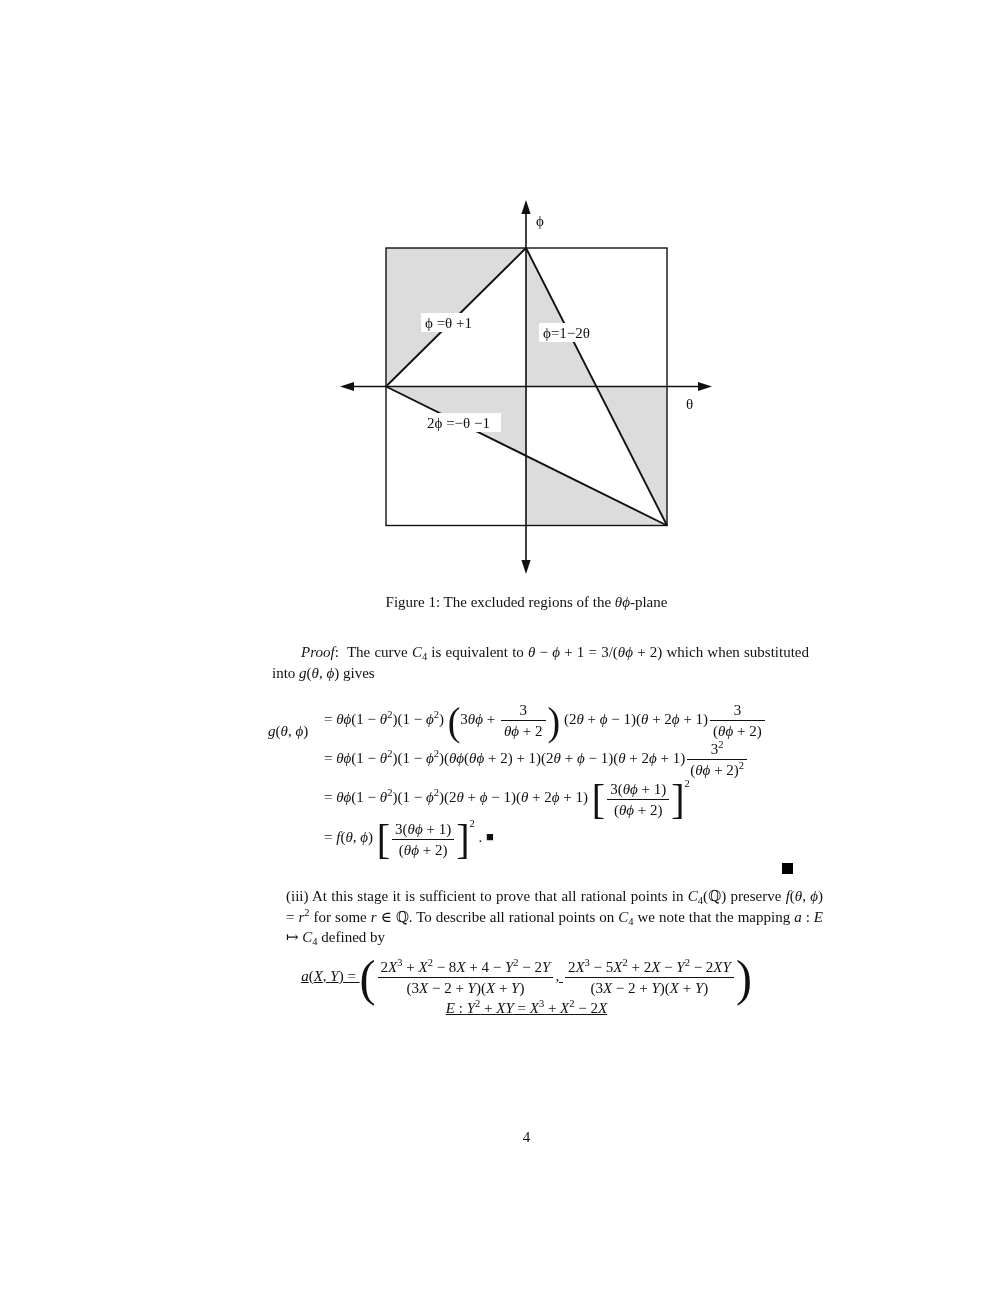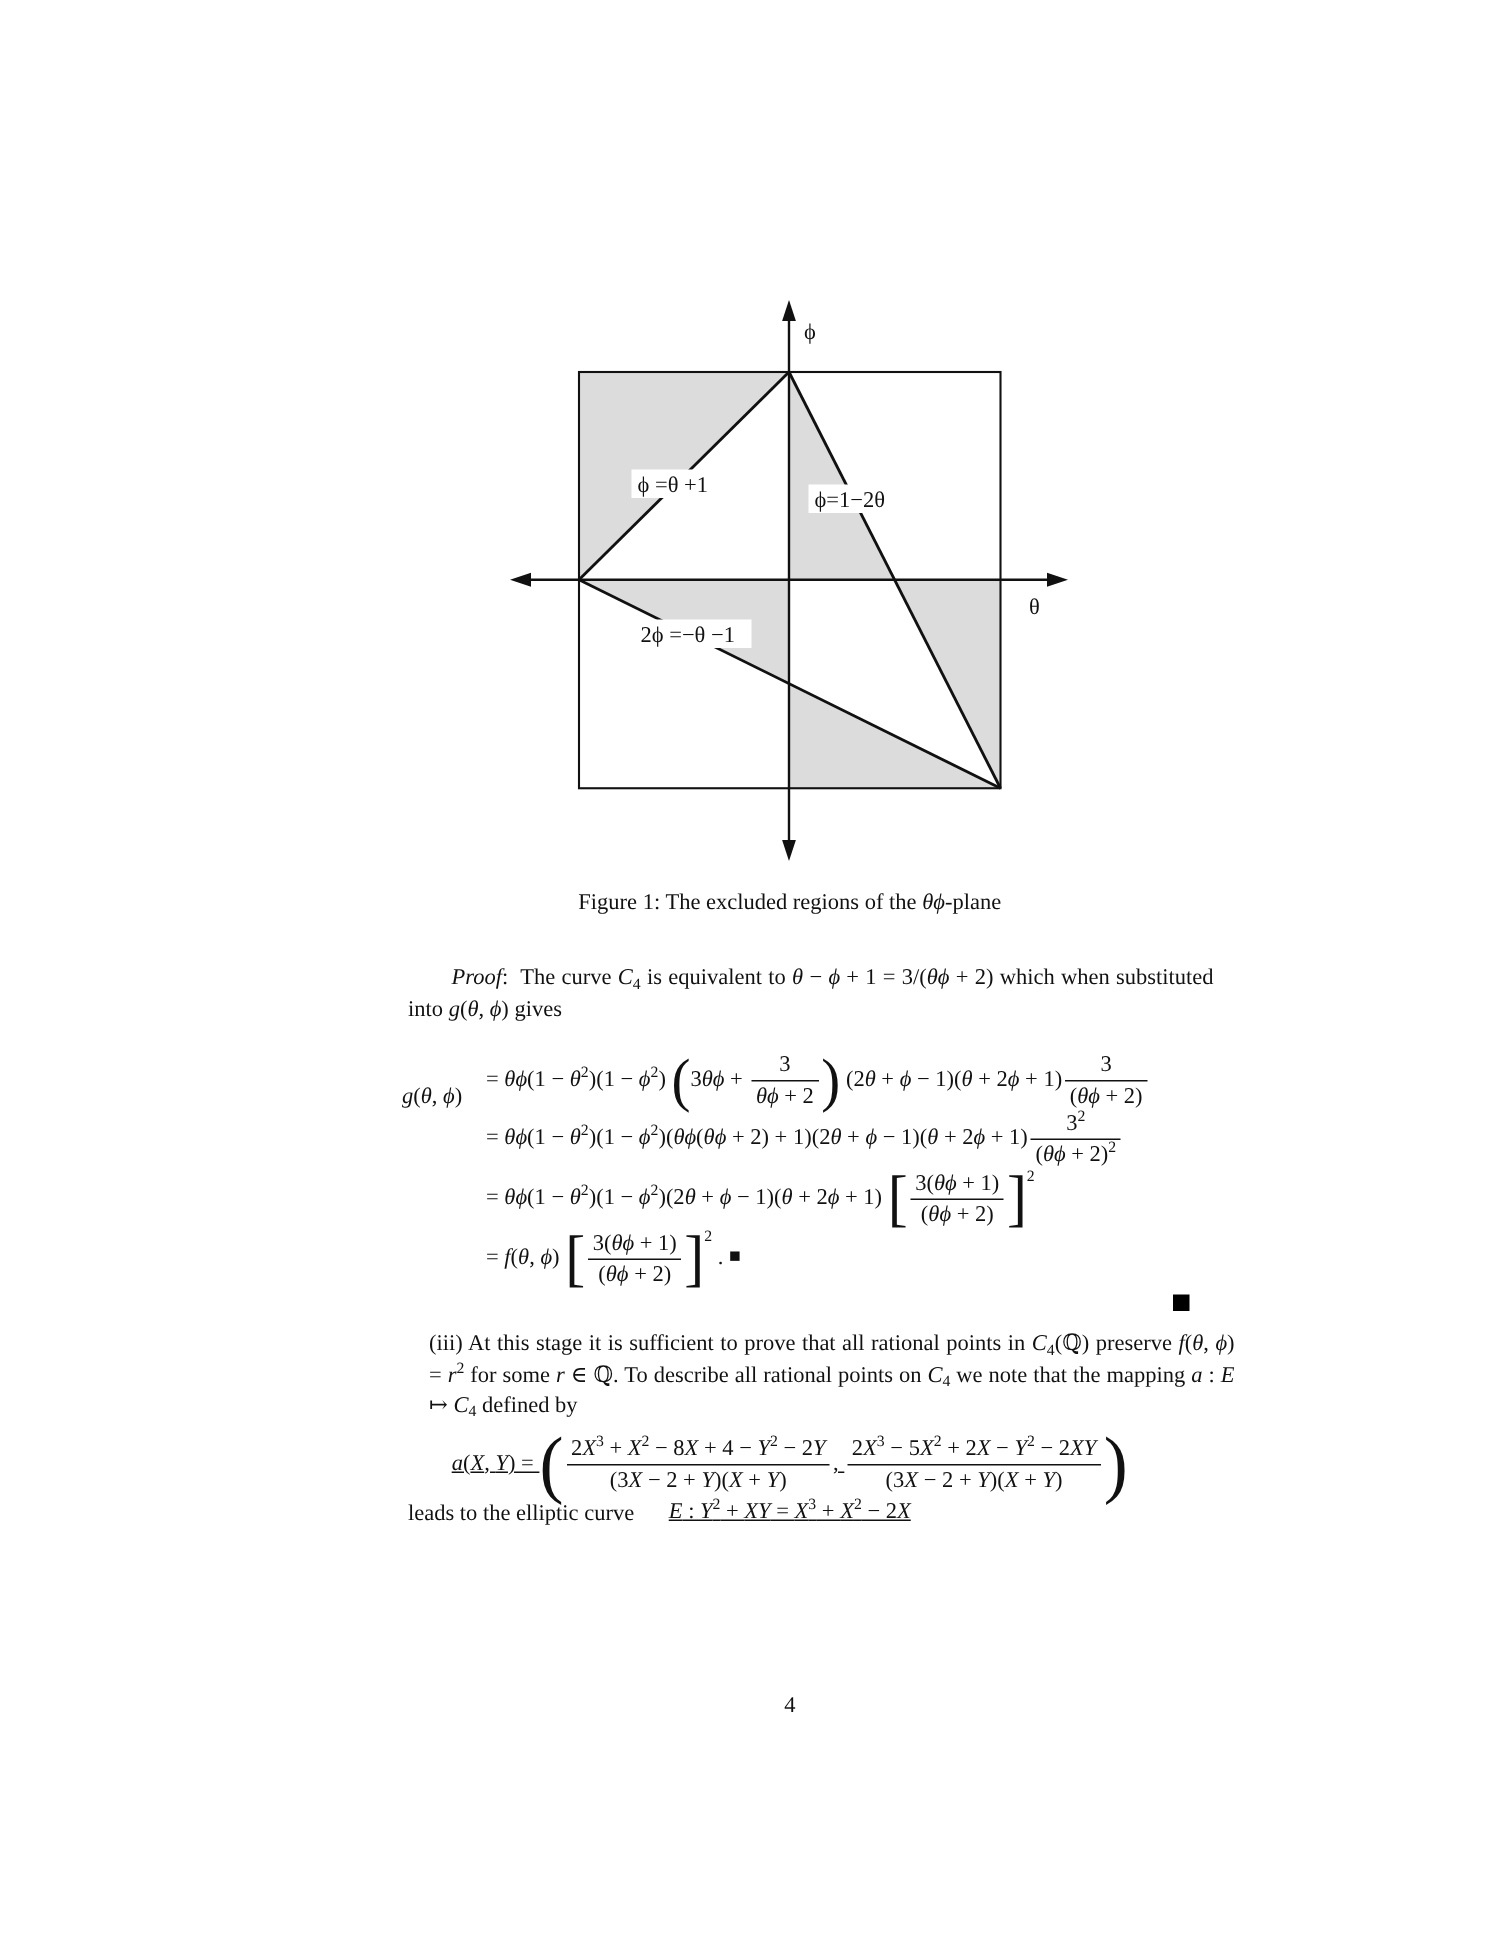--- a/index.html
+++ b/index.html
@@ -93,20 +93,19 @@
       <span>= <i>f</i>(<i>θ</i>, <i>ϕ</i>) <span class="big p2">[</span><span class="fr"><span class="nu">3(<i>θϕ</i> + 1)</span><span class="de">(<i>θϕ</i> + 2)</span></span><span class="big p2">]</span><span class="tsup">2</span> . <span class="qed-inline">■</span></span>
     </div>
   </div>
 
   <div class="abs qed-box" style="top:863px;left:782px;"></div>
 
   <div class="abs textblock" style="top:886px;margin-left:14px;">(iii) At this stage it is sufficient to prove that all rational points in <i>C</i><sub>4</sub>(ℚ) preserve <i>f</i>(<i>θ</i>, <i>ϕ</i>) = <i>r</i><sup>2</sup> for some <i>r</i> ∈ ℚ. To describe all rational points on <i>C</i><sub>4</sub> we note that the mapping <i>a</i> : <i>E</i> ↦ <i>C</i><sub>4</sub> defined by</div>
 
   <div class="abs eq-center" style="top:948px;height:56px;line-height:56px;"><i>a</i>(<i>X</i>, <i>Y</i>) = <span class="big p3">(</span><span class="fr"><span class="nu">2<i>X</i><sup>3</sup> + <i>X</i><sup>2</sup> − 8<i>X</i> + 4 − <i>Y</i><sup>2</sup> − 2<i>Y</i></span><span class="de">(3<i>X</i> − 2 + <i>Y</i>)(<i>X</i> + <i>Y</i>)</span></span>,&nbsp;<span class="fr"><span class="nu">2<i>X</i><sup>3</sup> − 5<i>X</i><sup>2</sup> + 2<i>X</i> − <i>Y</i><sup>2</sup> − 2<i>XY</i></span><span class="de">(3<i>X</i> − 2 + <i>Y</i>)(<i>X</i> + <i>Y</i>)</span></span><span class="big p3">)</span></div>
 
-  <div class="abs textblock" style="top:999px;">leads to the elliptic curve</div>
 
   <div class="abs eq-center" style="top:1000px;"><i>E</i> : <i>Y</i><sup>2</sup> + <i>XY</i> = <i>X</i><sup>3</sup> + <i>X</i><sup>2</sup> − 2<i>X</i></div>
 
 
   <div class="abs caption" style="top:1129px;">4</div>
 
 </div>
 
 </body></html>

